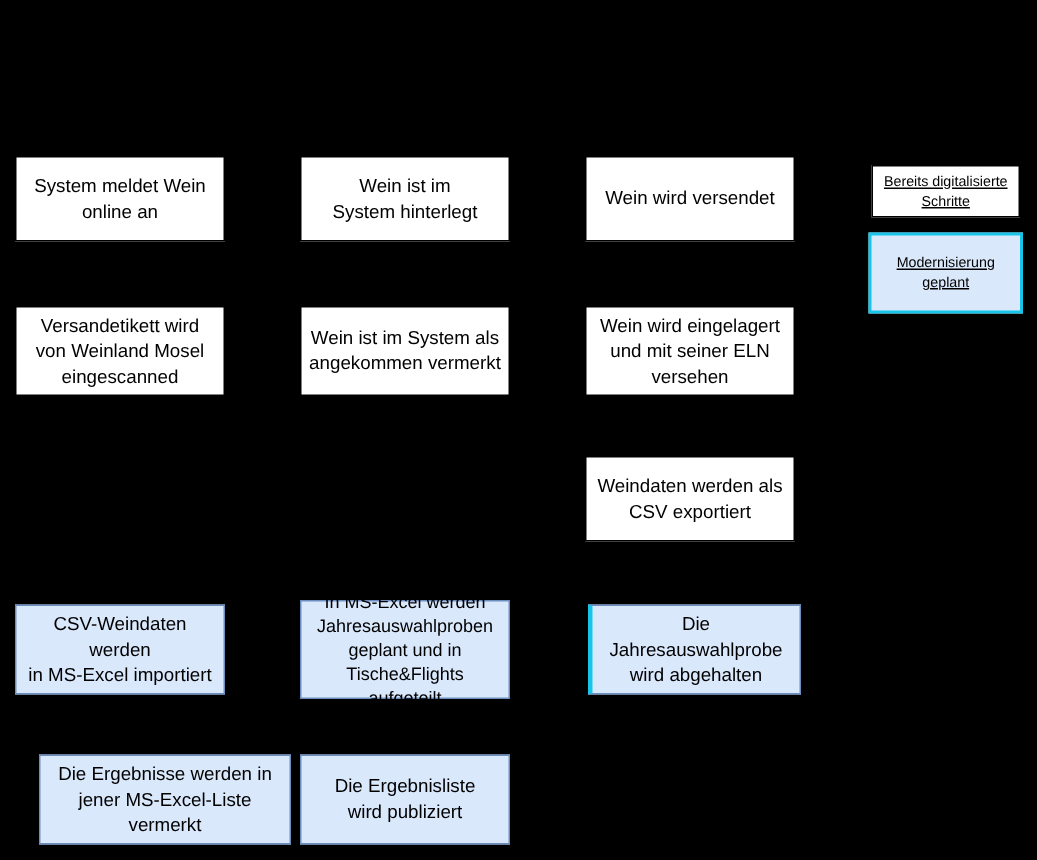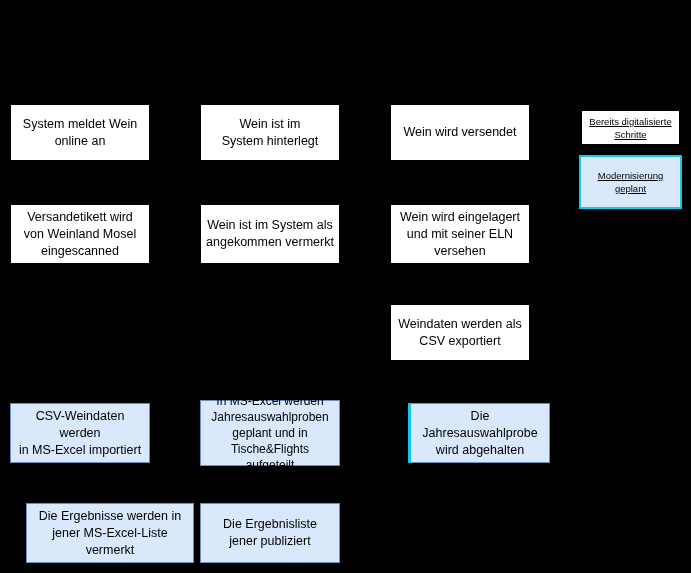--- a/index.html
+++ b/index.html
@@ -101,30 +101,30 @@
 CSV exportiert</div>
 
   <div class="node blue" style="left:200px;top:400px;width:140px;height:66px;font-size:12px;line-height:16px;">In MS-Excel werden
 Jahresauswahlproben
 geplant und in
 Tische&amp;Flights aufgeteilt</div>
 
   <div class="node blue" style="left:10px;top:403px;width:140px;height:60px;">CSV-Weindaten werden
 in MS-Excel importiert</div>
 
-  <div class="node blue selected-left" style="left:408px;top:403px;width:142px;height:60px;">Die Jahresauswahlprobe
+  <div class="node blue selected-left" style="left:392px;top:403px;width:142px;height:60px;">Die Jahresauswahlprobe
 wird abgehalten</div>
   <div class="sel-handle" style="left:386px;top:430px;"></div>
 
   <div class="node blue" style="left:26px;top:503px;width:168px;height:60px;">Die Ergebnisse werden in
 jener MS-Excel-Liste
 vermerkt</div>
 
   <div class="node blue" style="left:200px;top:503px;width:140px;height:60px;">Die Ergebnisliste
-jener publiziert</div>
+wird publiziert</div>
 
   <div class="legend-box white" style="left:581px;top:110px;width:99px;height:35px;">Bereits digitalisierte
 Schritte</div>
 
   <div class="legend-box blue" style="left:579px;top:155px;width:103px;height:54px;">Modernisierung
 geplant</div>
 
 </div>
 
 </body></html>

